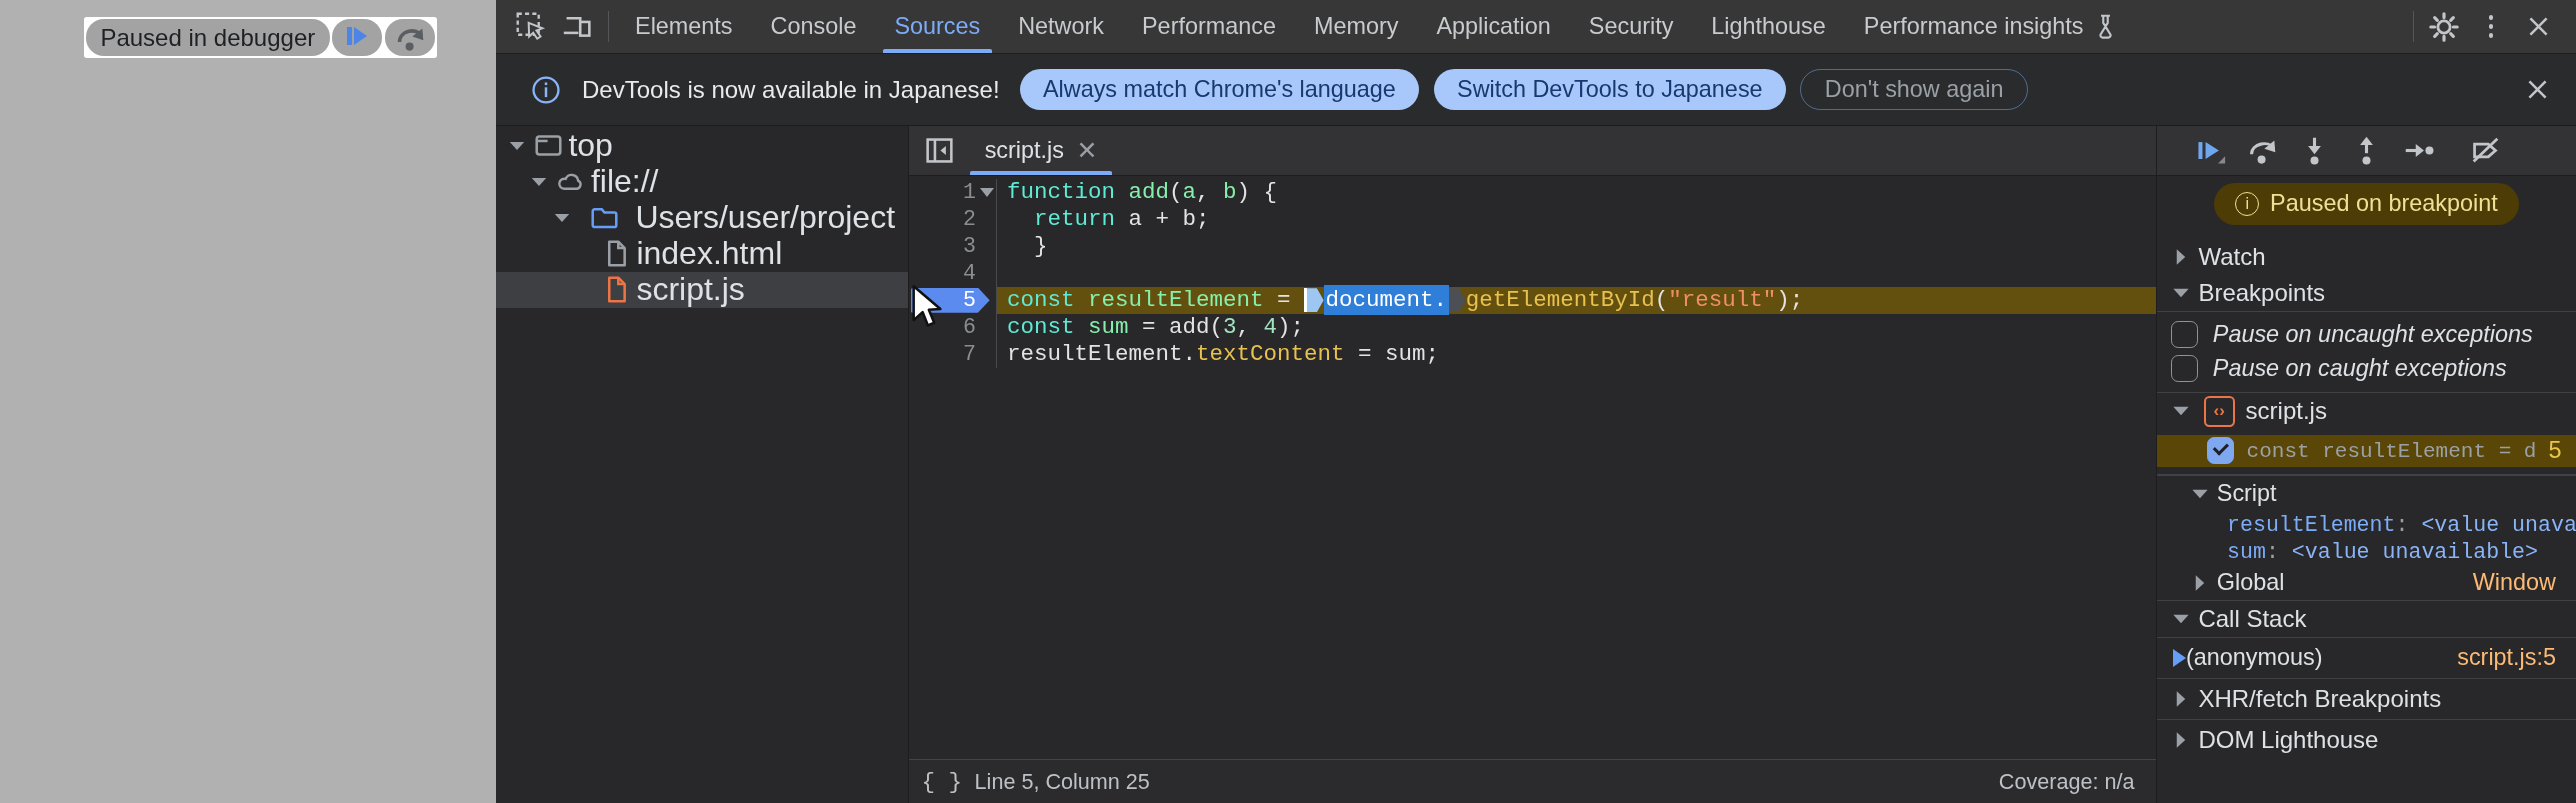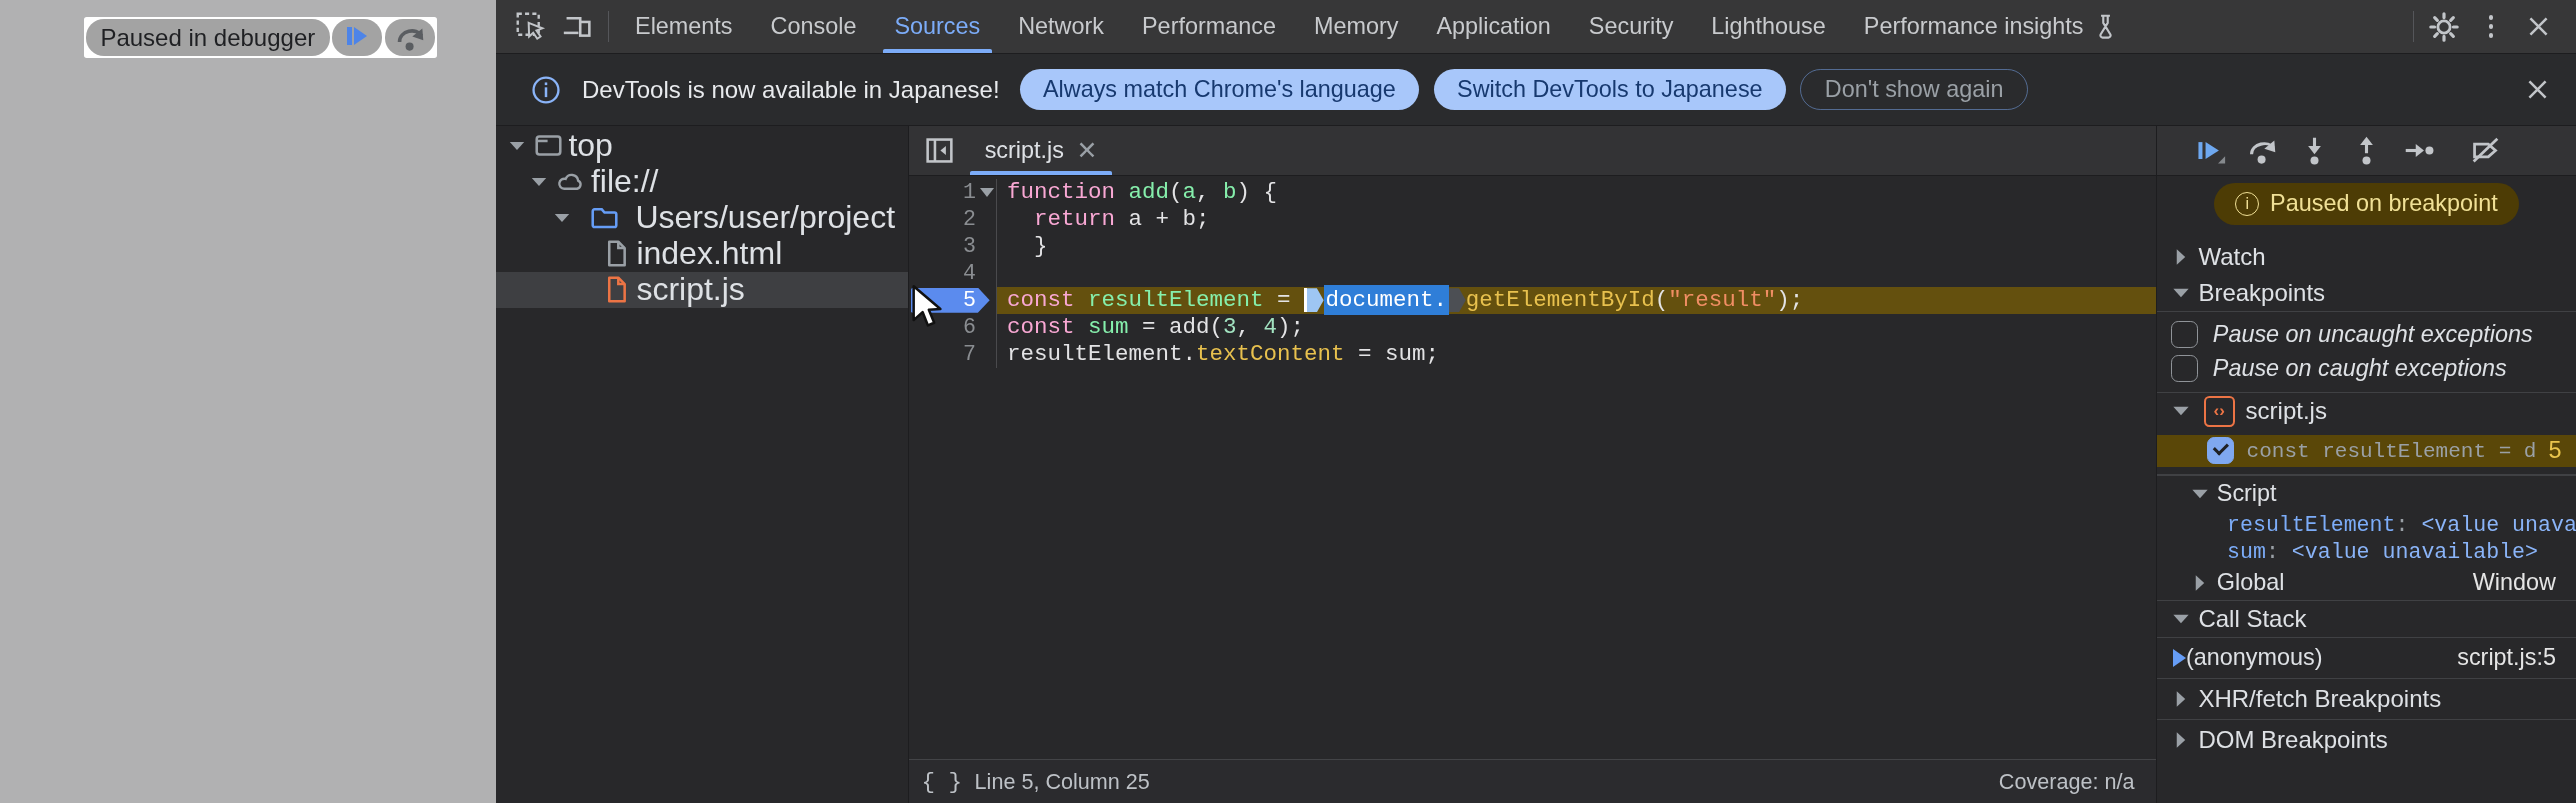--- a/index.html
+++ b/index.html
@@ -86,21 +86,21 @@
     border-right:0.9px solid #4a4a4d; }
   .lnum { font-family:"Liberation Mono", monospace; font-size:21.6px; color:#8a8d91; position:relative; z-index:1; }
   .fold { position:absolute; right:1.8px; top:9px; width:0; height:0; z-index:1;
     border-left:7.2px solid transparent; border-right:7.2px solid transparent; border-top:9px solid #9aa0a6; }
   .code-row.paused .codecell { background:#64500e; }
   .code-row.paused .lnum { color:#fff; }
   .bpflag { position:absolute; left:1.8px; top:0.9px; bottom:0.9px; width:79px; background:#5b8bee;
     clip-path:polygon(0 0,85% 0,100% 50%,85% 100%,0 100%); border-radius:1.8px; }
   .codecell { flex:1; height:100%; display:flex; align-items:center; padding-left:10px;
     font-family:"Liberation Mono", monospace; font-size:22.5px; white-space:pre; }
-  .tok.kw { color:#f9a8d4; } .tok.def { color:#86efac; } .tok.prop { color:#e8c14e; }
+  .tok.kw { color:#5eead4; } .tok.def { color:#86efac; } .tok.prop { color:#e8c14e; }
   .tok.str { color:#f08e64; } .tok.num { color:#a2e3c1; } .tok.pl { color:#e3e3e5; }
   .tok.sel { background:#2f7ed8; color:#fff; padding:1.8px 1.8px; }
   .caret { display:inline-block; width:2.7px; height:24px; background:#fff; }
   .mark { display:inline-block; width:17px; height:24px;
     clip-path:polygon(0 0,60% 0,100% 50%,60% 100%,0 100%); }
   .mark.light { background:#9ec6f3; }
   .mark.dark { background:#4c4f54; }
 
   #status-bar { height:45px; flex:none; background:#2b2b2e; border-top:0.9px solid #434447;
     display:flex; align-items:center; padding:0 21.6px 0 12.6px; gap:12.6px; }
@@ -130,21 +130,21 @@
     display:flex; align-items:center; justify-content:center; font-size:17px; font-weight:700; flex:none; }
   #bp-entry { height:32px; background:#5a4708; display:flex; align-items:center; gap:12.6px;
     padding:0 14.4px 0 50px; }
   #bp-entry .code { font-family:"Liberation Mono", monospace; font-size:21px; color:#9aa0a6;
     flex:1; white-space:nowrap; overflow:hidden; }
   #bp-entry .line { font-size:23.4px; color:#e9c54d; }
   .scope-var { height:27px; display:flex; align-items:center; padding-left:70px;
     font-family:"Liberation Mono", monospace; font-size:21.6px; white-space:pre; }
   .scope-var .vname { color:#7cacf8; } .scope-var .vcolon { color:#9aa0a6; }
   .scope-var .vval { color:#8ab4f8; }
-  .row-right { margin-left:auto; padding-right:20px; font-size:23.4px; color:#e5e5e5; }
+  .row-right { margin-left:auto; padding-right:20px; font-size:23.4px; color:#fdba74; }
   #frame-row { height:41px; display:flex; align-items:center; gap:0; padding-left:16px;
     font-size:23.4px; color:#dee1e5; }
   .stack-arrow { width:0; height:0; border-left:13.5px solid #669df6;
     border-top:9px solid transparent; border-bottom:9px solid transparent; flex:none; }
   .tall { height:40px; }
 
   
   #mouse-cursor { position:absolute; left:911px; top:284px; z-index:50; pointer-events:none; }
 
   svg.ic { display:block; }
@@ -525,21 +525,21 @@
         <span class="tree-arrow">
             <span class="tri-right"></span>
           </span>
         <span>XHR/fetch Breakpoints</span>
       </div>
       <div class="hdiv"></div>
       <div class="sec-row tall">
         <span class="tree-arrow">
             <span class="tri-right"></span>
           </span>
-        <span>DOM Breakpoints</span>
+        <span>DOM Lighthouse</span>
       </div>
     </div>
   </div>
 </div>
 
 <svg id="mouse-cursor" width="41" height="49" viewBox="0 0 23 27">
   <path d="M1.5 1 L1.5 20 L6.5 15.5 L9.5 23 L13 21.5 L10 14.2 L16.5 13.8 Z" fill="#fff" stroke="#111" stroke-width="1.4" stroke-linejoin="round"></path>
 </svg>
 
 

